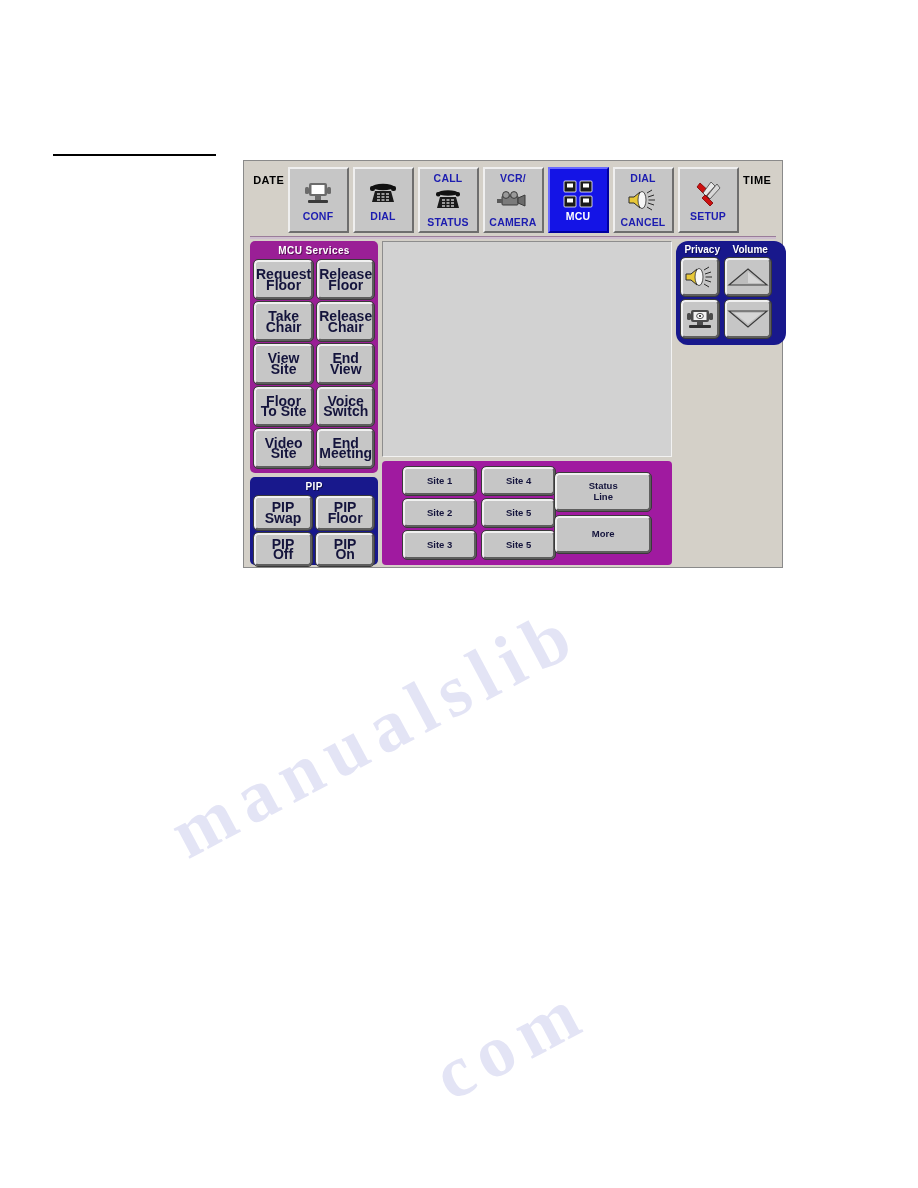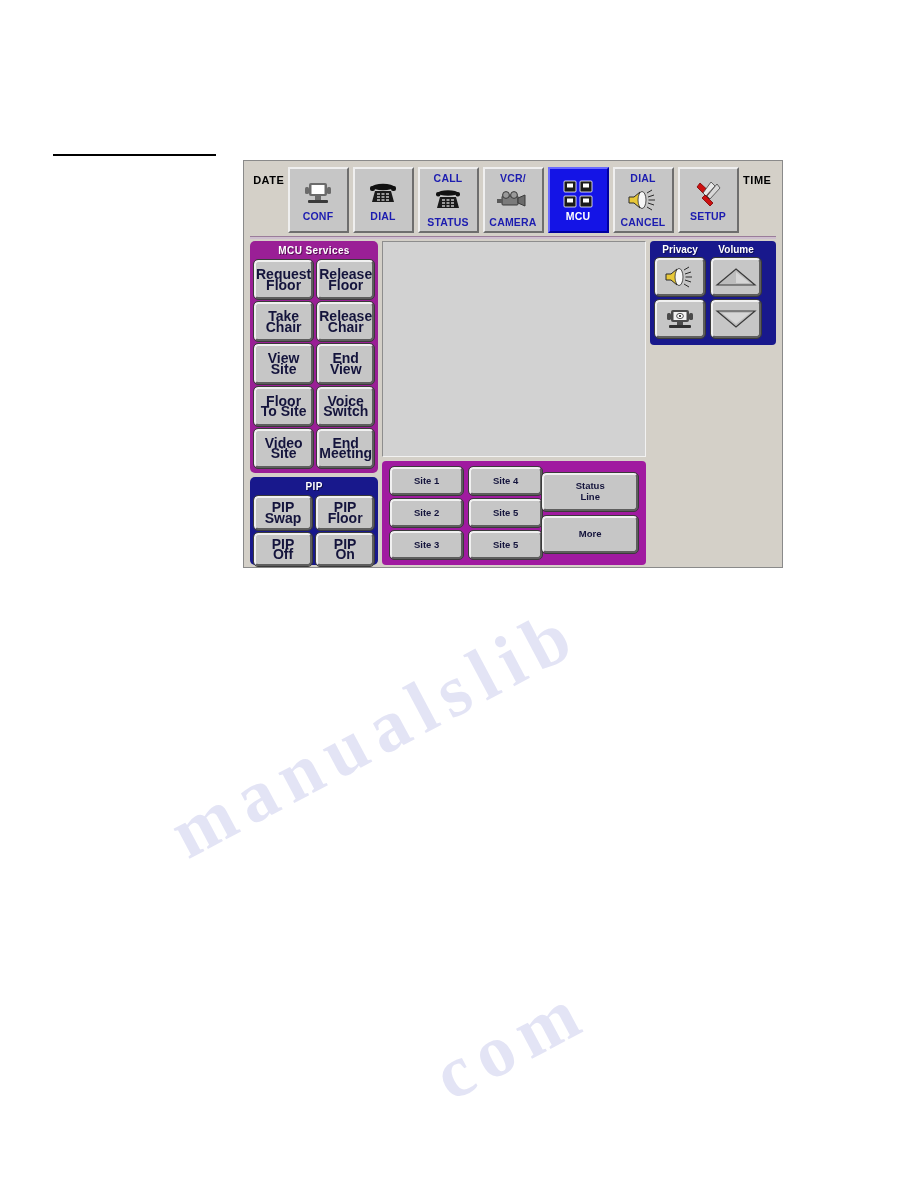--- a/index.html
+++ b/index.html
@@ -217,21 +217,21 @@
     border-right: 1px solid #f2f2f2;
     border-bottom: 1px solid #f2f2f2;
     box-sizing: border-box;
   }
 
   
   .site-panel {
     height: 104px;
     display: flex;
     align-items: center;
-    padding: 5px 8px;
+    padding: 5px 21px;
     box-sizing: border-box;
     border-radius: 4px;
     gap: 0;
   }
   .site-grid {
     display: grid;
     grid-template-columns: 1fr 1fr;
     grid-template-rows: repeat(3, 1fr);
     gap: 4px 6px;
     width: 152px;
@@ -244,21 +244,21 @@
     grid-template-rows: 1fr 1fr;
     gap: 5px;
     width: 96px;
     height: 80px;
   }
   .site-right .btn { font-size: 9.5px; }
 
   
   .pv-panel {
     height: 104px;
-    border-radius: 4px;
+    border-radius: 12px;
     padding: 2px 15px 5px 5px;
     box-sizing: border-box;
   }
   .pv-heads {
     display: grid;
     grid-template-columns: 1fr 1fr;
     gap: 6px;
   }
   .pv-heads span {
     text-align: center;

